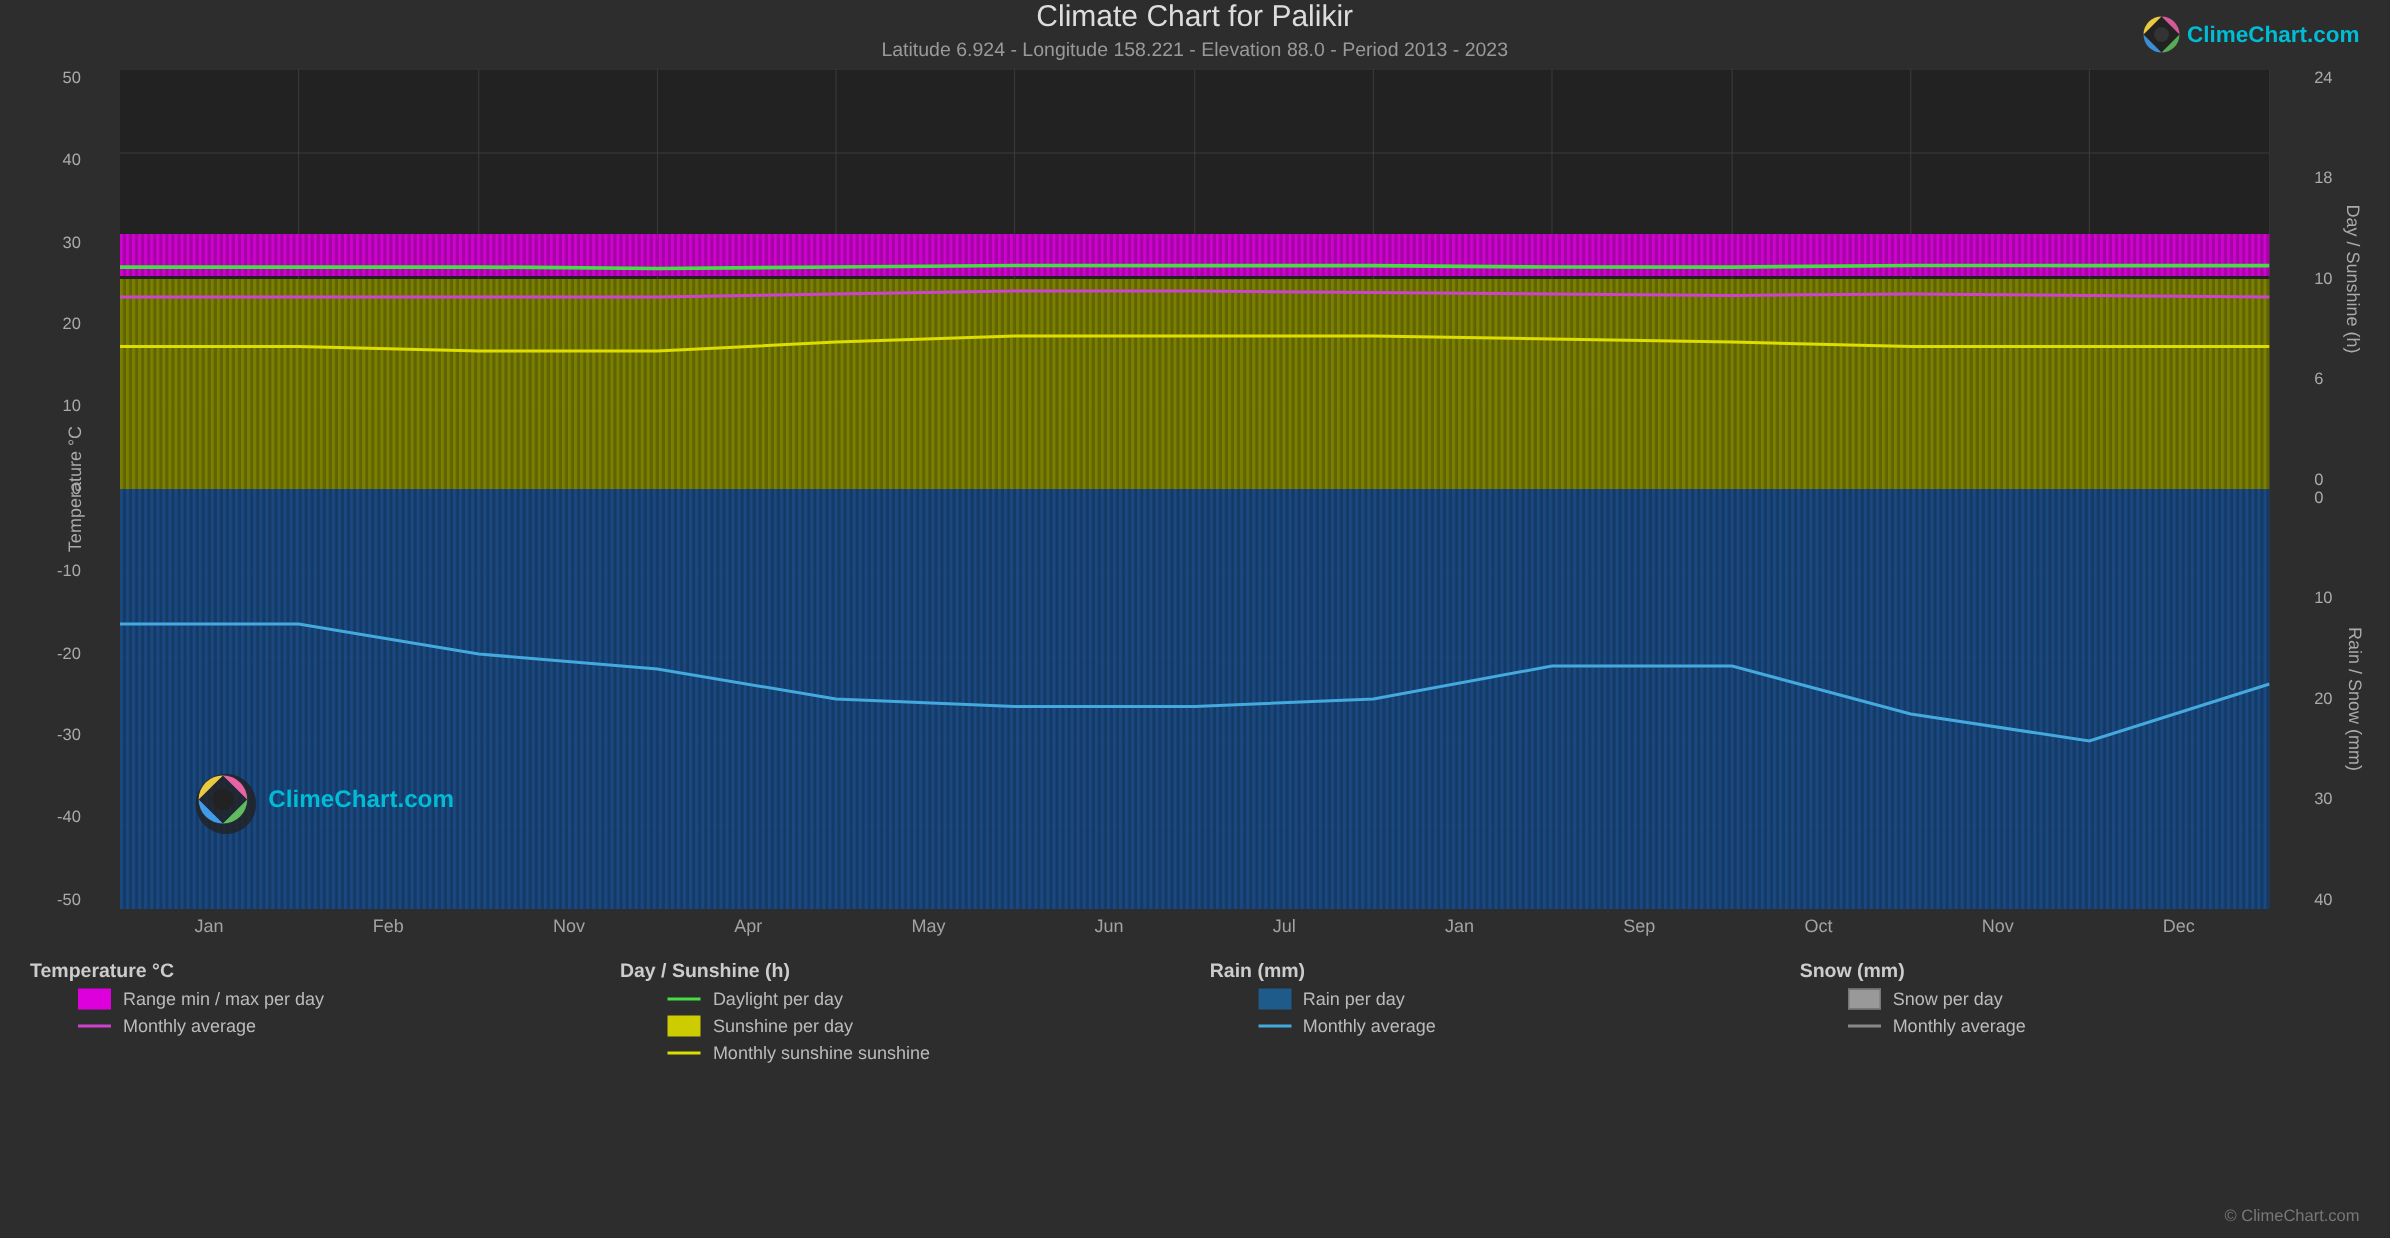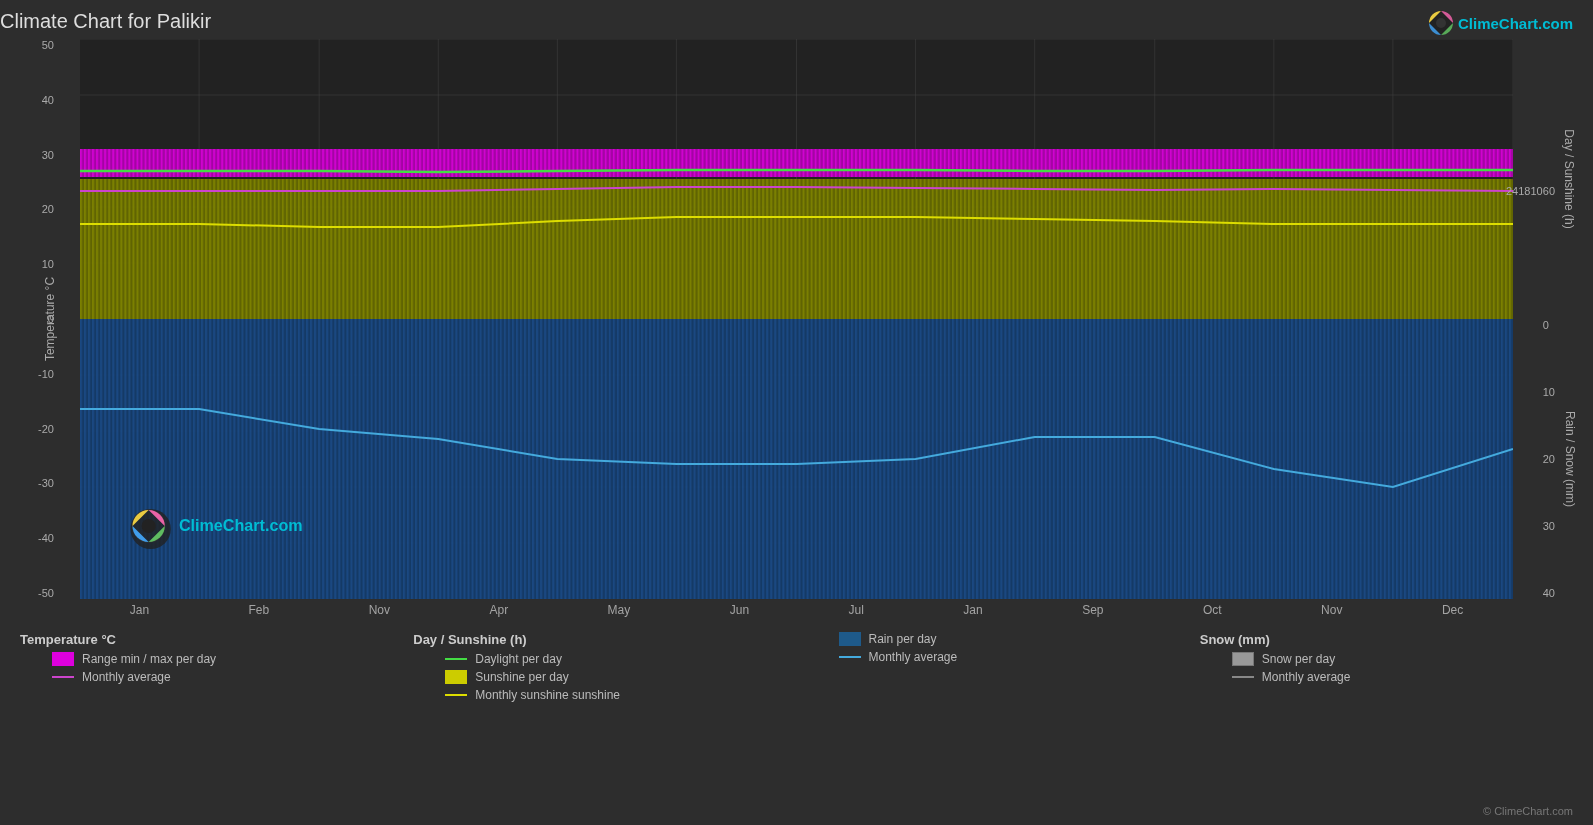--- a/index.html
+++ b/index.html
@@ -11,21 +11,21 @@
       color: #ccc;
       overflow: hidden;
     }
     .main-container {
       width: 1593px;
       height: 825px;
       background: #2d2d2d;
       position: relative;
     }
     .title-area {
-      padding-top: 10px;
+      text-align: center;
     }
     .chart-title {
       color: #ddd;
       font-size: 20px;
       font-weight: normal;
     }
     .chart-subtitle {
       color: #999;
       font-size: 13px;
       margin-top: 2px;
@@ -83,20 +83,21 @@
       stroke: #444;
       stroke-width: 0.5;
     }
   </style>
 </head>
 <body>
 
 <div class="main-container">
   <div class="title-area">
     <div class="chart-title">Climate Chart for Palikir</div>
+    <div class="chart-subtitle">Latitude 6.924 - Longitude 158.221 - Elevation 88.0 - Period 2013 - 2023</div>
   </div>
 
   <div class="logo-topright">
     <span style="display:inline-flex;align-items:center;gap:4px;">
       <svg width="26" height="26" viewBox="0 0 26 26">
         <circle cx="13" cy="13" r="12" fill="#222"></circle>
         <path d="M13 1 A12 12 0 0 1 25 13" fill="#ff69b4" opacity="0.8"></path>
         <path d="M13 1 A12 12 0 0 0 1 13" fill="#ffdd44" opacity="0.9"></path>
         <path d="M1 13 A12 12 0 0 0 13 25" fill="#44aaff" opacity="0.8"></path>
         <path d="M13 25 A12 12 0 0 0 25 13" fill="#66cc66" opacity="0.8"></path>
@@ -121,21 +122,21 @@
       <span>20</span>
       <span>10</span>
       <span>0</span>
       <span>-10</span>
       <span>-20</span>
       <span>-30</span>
       <span>-40</span>
       <span>-50</span>
     </div>
 
-    <div style="position:absolute;right:-42px;top:12px;height:50%;display:flex;flex-direction:row;justify-content:space-between;align-items:center;font-size:11px;color:#aaa;">
+    <div style="position:absolute;right:-42px;top:0;height:50%;display:flex;flex-direction:column;justify-content:space-between;align-items:flex-start;font-size:11px;color:#aaa;">
       <span>24</span>
       <span>18</span>
       <span>10</span>
       <span>6</span>
       <span>0</span>
     </div>
 
     <div style="position:absolute;right:-42px;top:50%;height:50%;display:flex;flex-direction:column;justify-content:space-between;align-items:flex-start;font-size:11px;color:#aaa;">
       <span>0</span>
       <span>10</span>
@@ -257,20 +258,21 @@
         <div class="legend-swatch" style="background:#cccc00;"></div>
         <span>Sunshine per day</span>
       </div>
       <div class="legend-item">
         <div class="legend-line" style="background:#dddd00;"></div>
         <span>Monthly sunshine sunshine</span>
       </div>
     </div>
 
     <div>
+      <div class="legend-group-title">Rain (mm)</div>
       <div class="legend-item">
         <div class="legend-swatch" style="background:#1e5a8a;"></div>
         <span>Rain per day</span>
       </div>
       <div class="legend-item">
         <div class="legend-line" style="background:#44aadd;"></div>
         <span>Monthly average</span>
       </div>
     </div>
 

